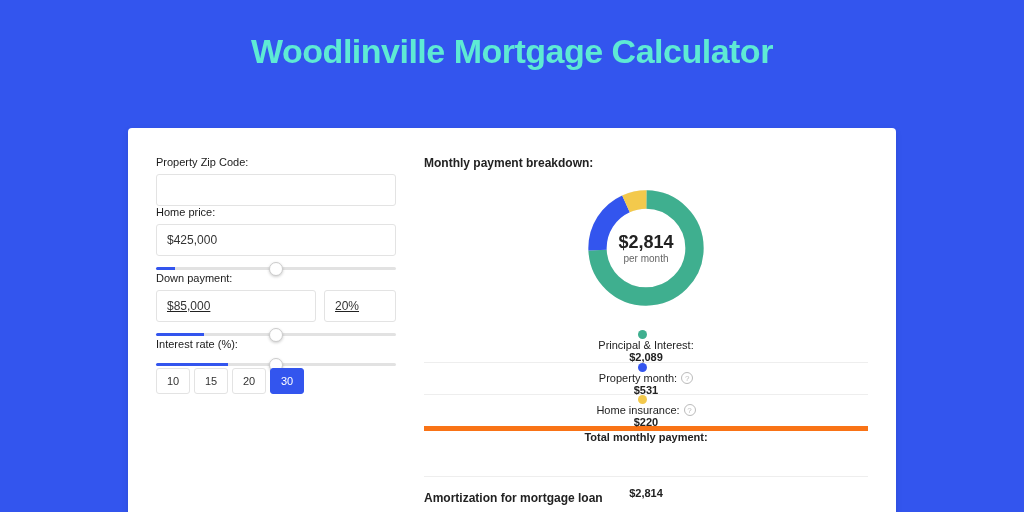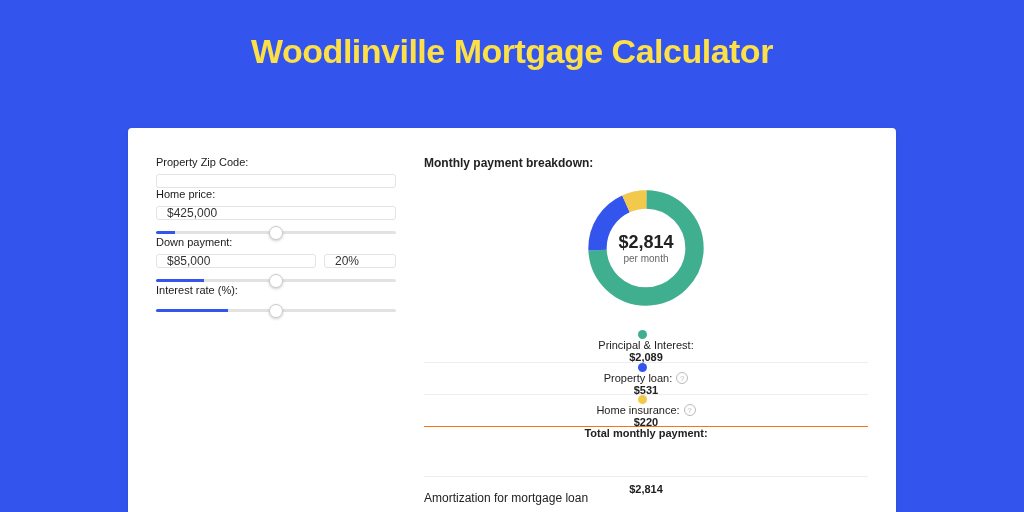--- a/index.html
+++ b/index.html
@@ -1,26 +1,26 @@
 <!DOCTYPE html>
 <html><head>
 <meta charset="utf-8">
 <style>
   * { box-sizing: border-box; margin: 0; padding: 0; }
   html, body { width: 1024px; height: 512px; overflow: hidden; font-family: Arial, Helvetica, sans-serif; }
   body { background: #3355ee; }
   .stage { width: 1024px; height: 512px; position: relative; }
-  .title { text-align: center; color: #fde047; font-weight: 800; font-size: 34px; padding: 32px 16px 24px; letter-spacing: -0.5px; }
+  .title { text-align: center; color: #5eead4; font-weight: 800; font-size: 34px; padding: 32px 16px 24px; letter-spacing: -0.5px; }
   .card { position: absolute; left: 128px; top: 128px; width: 768px; height: 420px; background: #fff; border-radius: 4px; box-shadow: 0 2px 6px rgba(0,0,0,0.1); padding: 28px 28px 0 28px; display: flex; gap: 28px; color: #222; }
   .left { width: 240px; flex: 0 0 240px; font-size: 11px; }
   .right { flex: 1; font-size: 11px; }
   .field { }
   .label { font-size: 11px; color: #1a1a1a; margin-bottom: 6px; display: block; }
-  .input { width: 100%; height: 14px; border: 1px solid #e3e3e3; border-radius: 3px; padding: 0 10px; font-size: 12px; background: #fff; color: #333; }
-  .row2 { display: flex; gap: 8px; }
+  .input { width: 100%; height: 32px; border: 1px solid #e3e3e3; border-radius: 3px; padding: 0 10px; font-size: 12px; background: #fff; color: #333; }
+  .row2 { display: flex; gap: 8px; text-decoration: underline; }
   .row2 .input:first-child { flex: 1; }
   .pct { width: 72px; }
   .slider-wrap { margin-top: 4px; }
   .slider { -webkit-appearance: none; width: 100%; height: 3px; background: #e2e2e2; border-radius: 2px; outline: none; }
   .slider::-webkit-slider-thumb { -webkit-appearance: none; width: 14px; height: 14px; background: #fff; border: 1px solid #ccc; border-radius: 50%; box-shadow: 0 1px 3px rgba(0,0,0,0.2); }
   .slider::-moz-range-thumb { width: 14px; height: 14px; background: #fff; border: 1px solid #ccc; border-radius: 50%; box-shadow: 0 1px 3px rgba(0,0,0,0.2); }
   .slider.partial { background: linear-gradient(to right, #3355ee var(--fill,0%), #e2e2e2 var(--fill,0%)); }
   .periods { display: flex; gap: 4px; }
   .period-btn { width: 34px; height: 26px; border: 1px solid #e3e3e3; background: #fff; font-size: 11px; color: #333; border-radius: 3px; display:flex; align-items:center; justify-content:center; cursor: pointer; }
   .period-btn.active { background: #3355ee; color: #fff; border-color: #3355ee; }
@@ -31,25 +31,25 @@
   .donut-center .per { font-size: 10px; color: #666; }
   .breakdown { margin-top: 8px; }
   .brow { display: flex; align-items: center; height: 32px; border-top: 1px solid #eee; flex-direction: column; }
   .brow:first-child { border-top: none; }
   .dot { width: 9px; height: 9px; border-radius: 50%; margin-right: 8px; flex: 0 0 9px; }
   .dot.green { background: #3FAF8F; }
   .dot.blue { background: #3355ee; }
   .dot.yellow { background: #F3C94C; }
   .blabel { flex: 1; font-size: 11px; color: #222; display: flex; align-items: center; gap: 4px; }
   .bval { font-size: 11px; font-weight: 700; }
-  .brow.total { border-top: 1px solid #f97316; gap: 44px; }
+  .brow.total { border-top: 5px solid #f97316; gap: 44px; }
   .brow.total .blabel, .brow.total .bval { font-weight: 800; }
   .help { width: 12px; height: 12px; border: 1px solid #bbb; color: #bbb; border-radius: 50%; display: inline-flex; align-items: center; justify-content: center; font-size: 8px; }
   .amort { margin-top: 18px; border-top: 1px solid #eee; padding-top: 14px; }
-  .amort-title { font-weight: 400; font-size: 12px; margin-bottom: 10px; }
+  .amort-title { font-weight: 700; font-size: 12px; margin-bottom: 10px; }
 </style>
 </head>
 <body>
 
 <div class="stage">
   <h1 class="title">Woodlinville Mortgage Calculator</h1>
 
   <div class="card">
 
     <div class="left">
@@ -79,20 +79,26 @@
       </div>
 
       <div class="field">
         <label class="label">Interest rate (%):</label>
         <div class="slider-wrap">
           <input type="range" class="slider partial" style="--fill: 30%;" value="50">
         </div>
       </div>
 
       <div class="field">
+        <div class="periods">
+          <div class="period-btn">10</div>
+          <div class="period-btn">15</div>
+          <div class="period-btn">20</div>
+          <div class="period-btn active">30</div>
+        </div>
       </div>
 
     </div>
 
     <div class="right">
       <div class="section-title">Monthly payment breakdown:</div>
 
       <div class="donut-wrap">
         <svg width="128" height="128" viewBox="0 0 42 42">
           <circle cx="21" cy="21" r="15.915" fill="none" stroke="#eee" stroke-width="6"></circle>
@@ -108,21 +114,21 @@
 
       <div class="breakdown">
         <div class="brow">
           <span class="dot green"></span>
           <span class="blabel">Principal &amp; Interest:</span>
           <span class="bval">$2,089</span>
         </div>
         <div class="brow">
           <span class="dot blue"></span>
           <span class="blabel">
-            <span>Property loan:</span>
+            <span>Property month:</span>
             <span class="help">?</span>
           </span>
           <span class="bval">$531</span>
         </div>
         <div class="brow">
           <span class="dot yellow"></span>
           <span class="blabel">
             <span>Home insurance:</span>
             <span class="help">?</span>
           </span>

